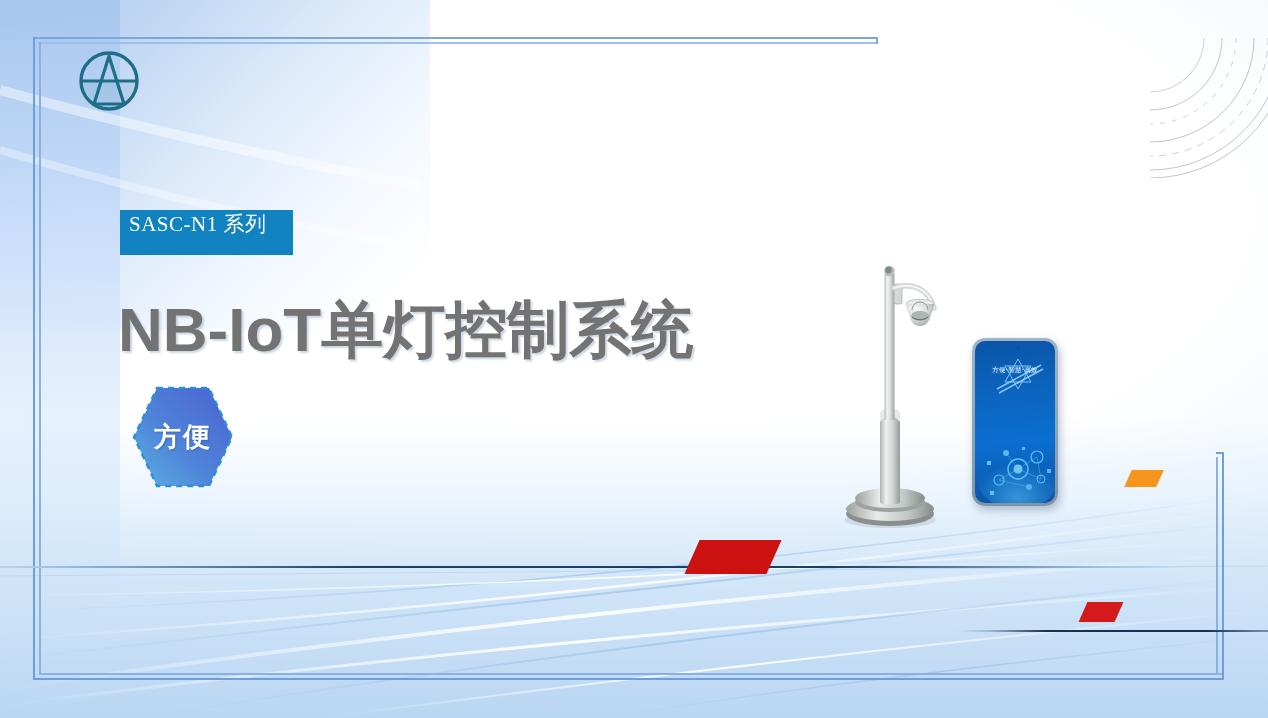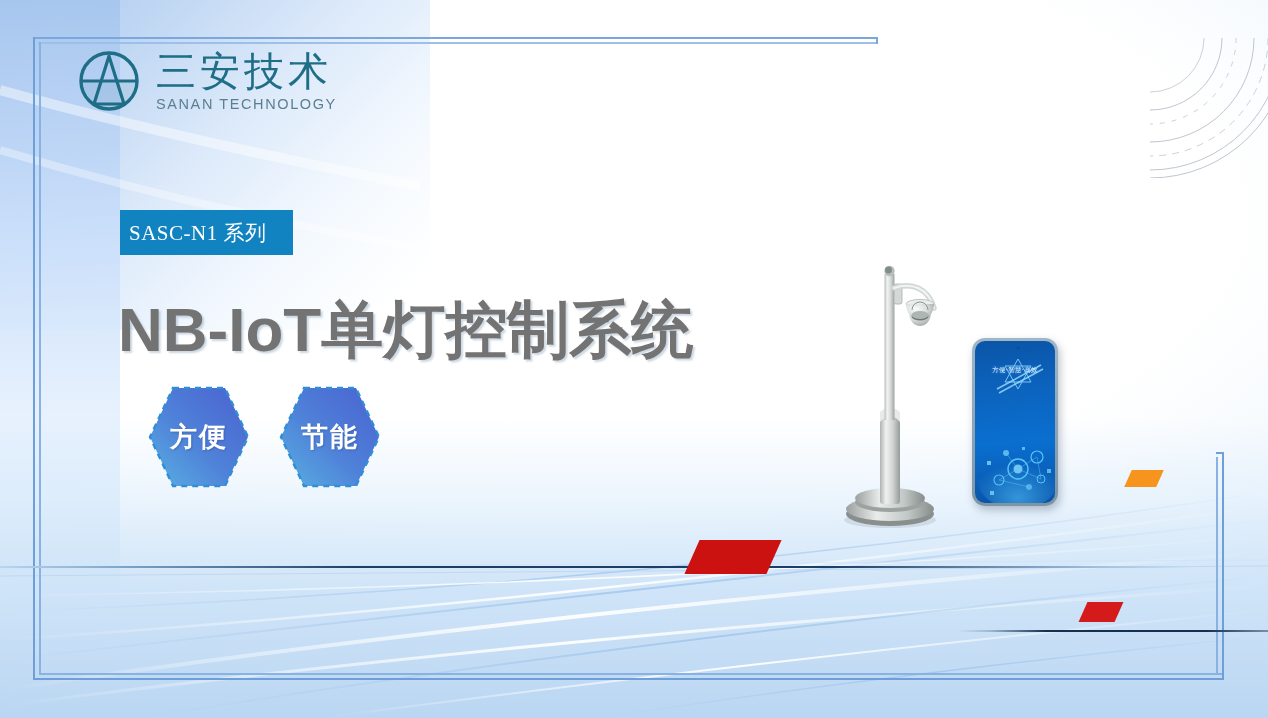--- a/index.html
+++ b/index.html
@@ -61,21 +61,21 @@
     font-size: 14.5px; letter-spacing: 1.6px;
     color: #5b7f90;
     font-family: "Liberation Sans", "DejaVu Sans", sans-serif;
   }
 
   
   .badge {
     position: absolute; left: 120px; top: 210px;
     width: 173px; height: 45px;
     background: #1183c0;
-    display: flex; align-items: center;
+    display: flex; 
     color: #ffffff;
     font-family: "Liberation Serif", "DejaVu Serif", serif;
     font-size: 21px;
     padding-left: 9px;
     box-sizing: border-box;
     letter-spacing: .5px;
   }
 
   
   .title {
@@ -84,21 +84,21 @@
     font-weight: bold;
     color: #737373;
     letter-spacing: 0px;
     white-space: nowrap;
     text-shadow: 2px 2px 2px rgba(120,150,180,.38);
     font-family: "Liberation Sans", "DejaVu Sans", sans-serif;
   }
 
   
   .hexrow {
-    position: absolute; left: 147px; top: 384px;
+    position: absolute; left: 131px; top: 384px;
     display: flex; gap: 27px;
   }
   .hex {
     position: relative;
     width: 104px; height: 106px;
     display: flex; align-items: center; justify-content: center;
   }
   .hex svg { position: absolute; inset: 0; }
   .hex span {
     position: relative;
@@ -393,24 +393,20 @@
   <div class="frame-line" style="left:1216px; top:457px; width:2px; height:218px; background:#89b1e2;"></div>
   <div class="frame-line" style="left:1216px; top:452px; width:8px; height:2px; background:#6f9fd8;"></div>
 
   <div class="logo-wrap">
     <svg class="logo-mark" viewBox="0 0 66 66">
       <circle cx="33" cy="33" r="28" fill="none" stroke="#1e6e87" stroke-width="3.4"></circle>
       <path d="M33 8 L18 56 L48 56 Z" fill="none" stroke="#1e6e87" stroke-width="3.2" stroke-linejoin="round"></path>
       <line x1="6" y1="33" x2="60" y2="33" stroke="#1e6e87" stroke-width="3.2"></line>
       <path d="M7 33 A 26 26 0 0 0 33 59 A 26 26 0 0 0 59 33 Z" fill="#1e6e87" opacity=".10"></path>
     </svg>
-    <div class="logo-text">
-      <div class="logo-cn">三安技术</div>
-      <div class="logo-en">SANAN TECHNOLOGY</div>
-    </div>
   </div>
 
   <div class="badge">
     <span>SASC-N1 系列</span>
   </div>
 
   <div class="title">NB-IoT单灯控制系统</div>
 
   <div class="hexrow">
     <div class="hex">
@@ -419,34 +415,20 @@
             <linearGradient id="hg1" x1="1" y1="0" x2="0" y2="1">
           <stop offset="0" stop-color="#4a62d0"></stop>
               <stop offset=".55" stop-color="#4f82d9"></stop>
               <stop offset="1" stop-color="#59b0e2"></stop>
         </linearGradient>
           </defs>
         <polygon points="26,4 78,4 101,53 78,102 26,102 3,53" fill="url(#hg1)"></polygon>
         <polygon points="26,4 78,4 101,53 78,102 26,102 3,53" fill="none" stroke="#2f8fd6" stroke-width="2.4" stroke-dasharray="6 5"></polygon>
       </svg>
       <span>方便</span>
-    </div>
-    <div class="hex">
-      <svg viewBox="0 0 104 106">
-        <defs>
-            <linearGradient id="hg3" x1="1" y1="0" x2="0" y2="1">
-          <stop offset="0" stop-color="#4a62d0"></stop>
-              <stop offset=".55" stop-color="#4f82d9"></stop>
-              <stop offset="1" stop-color="#59b0e2"></stop>
-        </linearGradient>
-          </defs>
-        <polygon points="26,4 78,4 101,53 78,102 26,102 3,53" fill="url(#hg3)"></polygon>
-        <polygon points="26,4 78,4 101,53 78,102 26,102 3,53" fill="none" stroke="#2f8fd6" stroke-width="2.4" stroke-dasharray="6 5"></polygon>
-      </svg>
-      <span>节能</span>
     </div>
   </div>
 
   <svg class="streetlight" width="116" height="280" viewBox="0 0 116 280">
     <defs>
       <linearGradient id="pole" x1="0" y1="0" x2="1" y2="0">
         <stop offset="0" stop-color="#b9bdbc"></stop>
           <stop offset=".28" stop-color="#f2f4f3"></stop>
         <stop offset=".6" stop-color="#d6dad8"></stop>
           <stop offset="1" stop-color="#9fa5a3"></stop>

